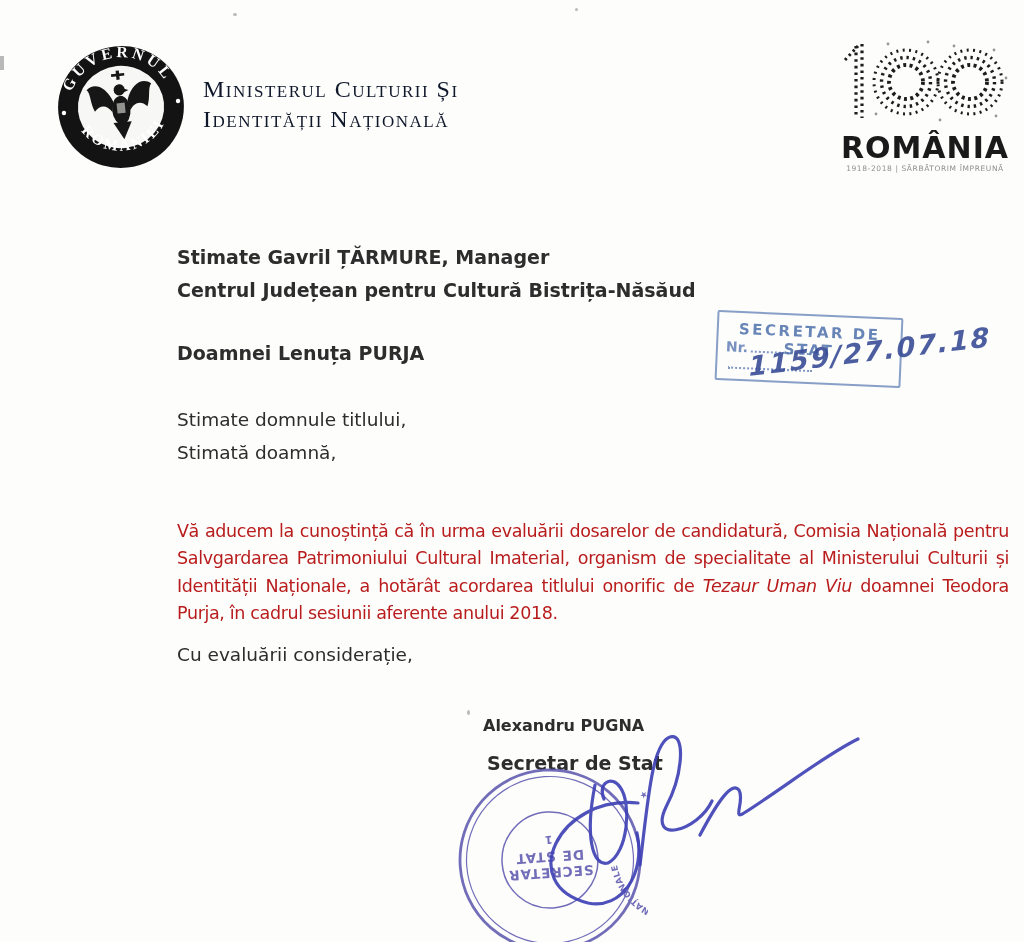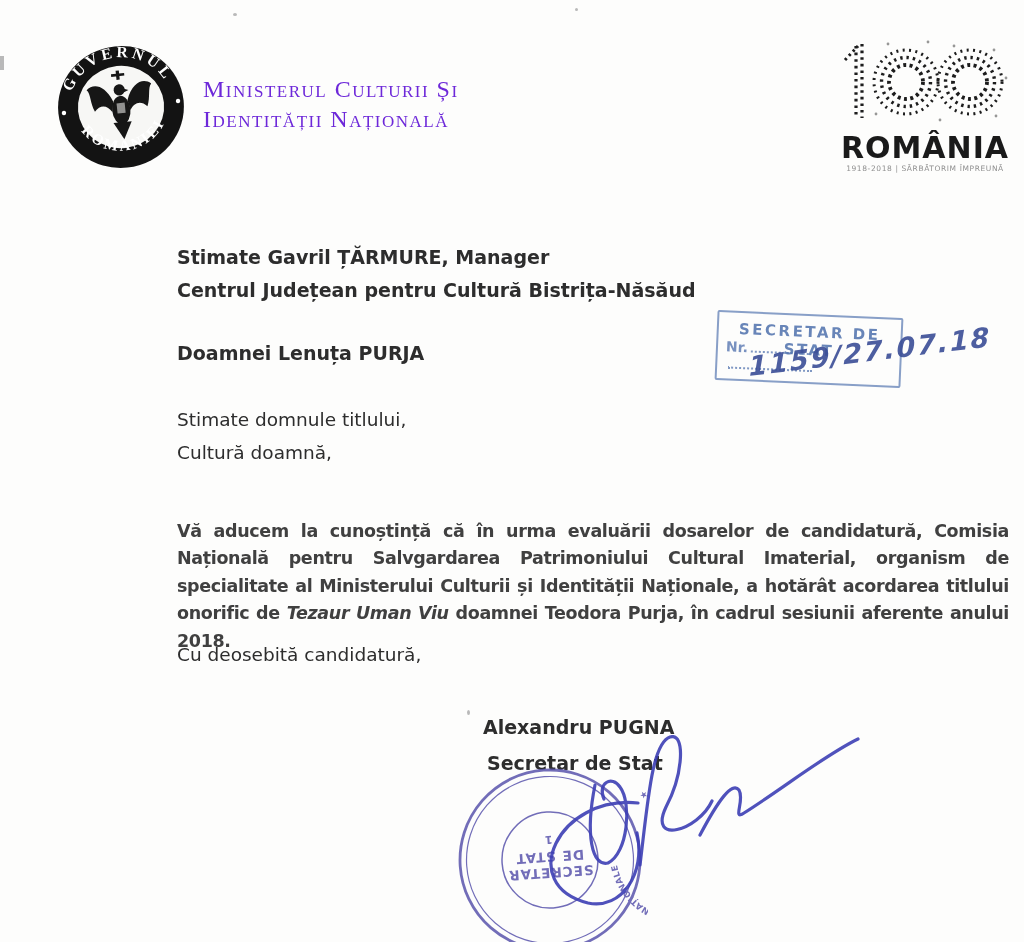--- a/index.html
+++ b/index.html
@@ -6,39 +6,39 @@
   .page{
     position:relative;width:1024px;height:942px;margin:0 auto;
     background:#fdfdfc;overflow:hidden;
     font-family:"DejaVu Sans",sans-serif;color:#2d2d2d;
   }
   
   .seal{position:absolute;left:54px;top:42px;width:134px;height:130px;transform:rotate(-6deg);}
   .ministry{
     position:absolute;left:203px;top:74px;
     font-family:"Liberation Serif",serif;font-variant:small-caps;
-    font-size:24px;line-height:30px;letter-spacing:1.5px;color:#6d28d9;
+    font-size:24px;line-height:30px;letter-spacing:1.5px;color:#0f172a;
   }
   .centenary{position:absolute;left:836px;top:34px;width:178px;height:140px;}
   
   .txt{position:absolute;left:177px;white-space:nowrap;}
   .bold{font-weight:bold;}
   .addr1{top:246px;font-size:19px;}
   .addr2{top:279px;font-size:19px;}
   .addr3{top:342px;font-size:19px;}
   .sal1{top:409px;font-size:18.5px;}
   .sal2{top:442px;font-size:18.5px;}
   .closing{top:644px;font-size:18.5px;}
   .paragraph{
     position:absolute;left:177px;top:500px;width:832px;
     font-size:17.5px;line-height:27.5px;letter-spacing:-0.35px;
-    text-align:justify;color:#404040;font-weight:bold;
+    text-align:justify;color:#b91c1c;
   }
   .paragraph em{font-style:italic;}
-  .sig-name{position:absolute;left:483px;top:716px;font-size:19px;font-weight:bold;}
+  .sig-name{position:absolute;left:483px;top:716px;font-size:16px;font-weight:bold;}
   .sig-title{position:absolute;left:487px;top:752px;font-size:19px;font-weight:bold;}
   
   .reg-stamp{
     position:absolute;left:716px;top:314px;width:182px;height:66px;
     border:2px solid rgba(86,118,176,.7);border-radius:2px;
     transform:rotate(2.5deg);color:#5878b2;
   }
   .reg-stamp .title{
     margin-top:7px;text-align:center;font-size:15px;font-weight:600;
     letter-spacing:2.5px;color:rgba(78,112,172,.85);
@@ -129,25 +129,25 @@
 
   <div class="reg-stamp">
     <div class="title">SECRETAR DE STAT</div>
     <div class="nr-row">
       <span>Nr.</span><span class="dots"></span><span class="dots" style="width:84px;"></span>
     </div>
   </div>
   <div class="reg-number">1159/27.07.18</div>
 
   <div class="txt sal1">Stimate domnule titlului,</div>
-  <div class="txt sal2">Cultură doamnă,</div>
+  <div class="txt sal2">Stimată doamnă,</div>
 
   <p class="paragraph"><span>Vă aducem la cunoștință că în urma evaluării dosarelor de candidatură, Comisia Națională pentru Salvgardarea Patrimoniului Cultural Imaterial, organism de specialitate al Ministerului Culturii și Identității Naționale, a hotărât acordarea titlului onorific de </span><em>Tezaur Uman Viu</em><span> doamnei Teodora Purja, în cadrul sesiunii aferente anului 2018.</span></p>
 
-  <div class="txt closing">Cu deosebită candidatură,</div>
+  <div class="txt closing">Cu evaluării considerație,</div>
 
   <div class="sig-name">Alexandru PUGNA</div>
   <div class="sig-title">Secretar de Stat</div>
 
   <svg class="round-stamp" viewBox="0 0 196 196">
     <g transform="rotate(176 98 98)" stroke="#5a55ad" fill="none">
       <circle cx="98" cy="98" r="90" stroke-width="2.8"></circle>
       <circle cx="98" cy="98" r="83.5" stroke-width="1.2"></circle>
       <circle cx="98" cy="98" r="48" stroke-width="1.5"></circle>
       <defs>

